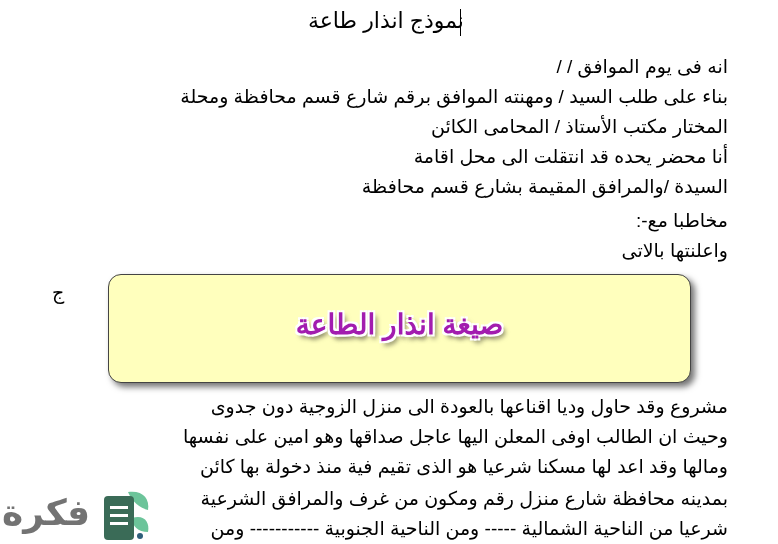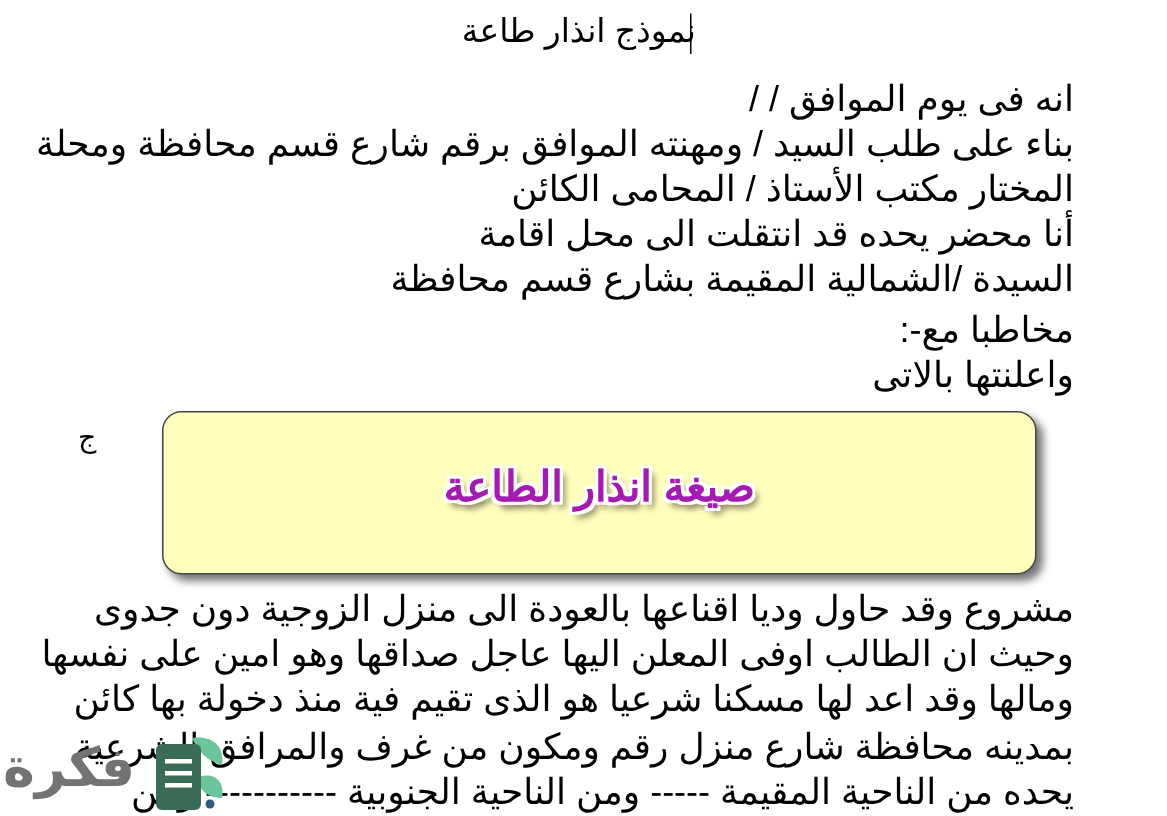--- a/index.html
+++ b/index.html
@@ -11,22 +11,22 @@
     }
     .page { position: absolute; left: 0; top: 0; width: 778px; height: 544px; }
     .doc-title {
       position: absolute; top: 8px; left: 280px; width: 184px;
       text-align: right; direction: rtl; font-size: 22px; line-height: 26px;
     }
     .cursor {
       position: absolute; top: 9px; left: 460px; width: 1px; height: 27px; background: #000;
     }
     .line {
-      position: absolute; right: 62px; direction: rtl; text-align: left;
-      font-size: 24px; line-height: 30px; white-space: nowrap;
+      position: absolute; right: 50px; direction: rtl; text-align: left;
+      font-size: 19px; line-height: 30px; white-space: nowrap;
     }
     .banner {
       position: absolute; left: 108px; top: 274px; width: 581px; height: 107px;
       background: #ffffbd; border: 1px solid #444; border-radius: 13px;
       box-shadow: 4px 4px 6px rgba(0,0,0,0.55);
       display: flex; align-items: center; justify-content: center;
     }
     .banner-text {
       direction: rtl; font-size: 28px; font-weight: bold; color: #a21caf;
       font-family: Liberation Sans, sans-serif;
@@ -49,31 +49,31 @@
 
 <div class="page">
 
   <div class="doc-title">نموذج انذار طاعة</div>
   <div class="cursor"></div>
 
   <div class="line" style="top:52px;">انه فى يوم الموافق  /  /</div>
   <div class="line" style="top:82px;">بناء على طلب السيد / ومهنته الموافق برقم شارع قسم محافظة ومحلة</div>
   <div class="line" style="top:112px;">المختار مكتب الأستاذ / المحامى الكائن</div>
   <div class="line" style="top:142px;">أنا محضر يحده قد انتقلت الى محل اقامة</div>
-  <div class="line" style="top:172px;">السيدة /الشمالية المقيمة بشارع قسم محافظة</div>
+  <div class="line" style="top:172px;">السيدة /والمرافق المقيمة بشارع قسم محافظة</div>
   <div class="line" style="top:206px;">مخاطبا مع-:</div>
   <div class="line" style="top:236px;">واعلنتها بالاتى</div>
 
   <div class="fragment" style="left:52px; top:280px;">ج</div>
 
   <div class="line" style="top:392px;">مشروع وقد حاول وديا اقناعها بالعودة الى منزل الزوجية دون جدوى</div>
   <div class="line" style="top:422px;">وحيث ان الطالب اوفى المعلن اليها عاجل صداقها وهو امين على نفسها</div>
   <div class="line" style="top:452px;">ومالها وقد اعد لها مسكنا شرعيا هو الذى تقيم فية منذ دخولة بها كائن</div>
   <div class="line" style="top:484px;">بمدينه محافظة شارع منزل رقم ومكون من غرف والمرافق الشرعية</div>
-  <div class="line" style="top:514px;">يحده من الناحية المقيمة ----- ومن الناحية الجنوبية ----------- ومن</div>
+  <div class="line" style="top:514px;">شرعيا من الناحية الشمالية ----- ومن الناحية الجنوبية ----------- ومن</div>
 
   <div class="banner">
     <span class="banner-text">صيغة انذار الطاعة</span>
   </div>
 
   <div class="logo">
     <span class="logo-text">فكرة</span>
     <svg class="logo-icon" viewBox="0 0 50 56">
       <path d="M26 4 C40 2 48 10 46 22 C38 20 30 14 26 4 Z" fill="#6cc49a"></path>
       <path d="M30 30 C42 26 48 34 46 44 C36 44 30 38 30 30 Z" fill="#6cc49a"></path>

